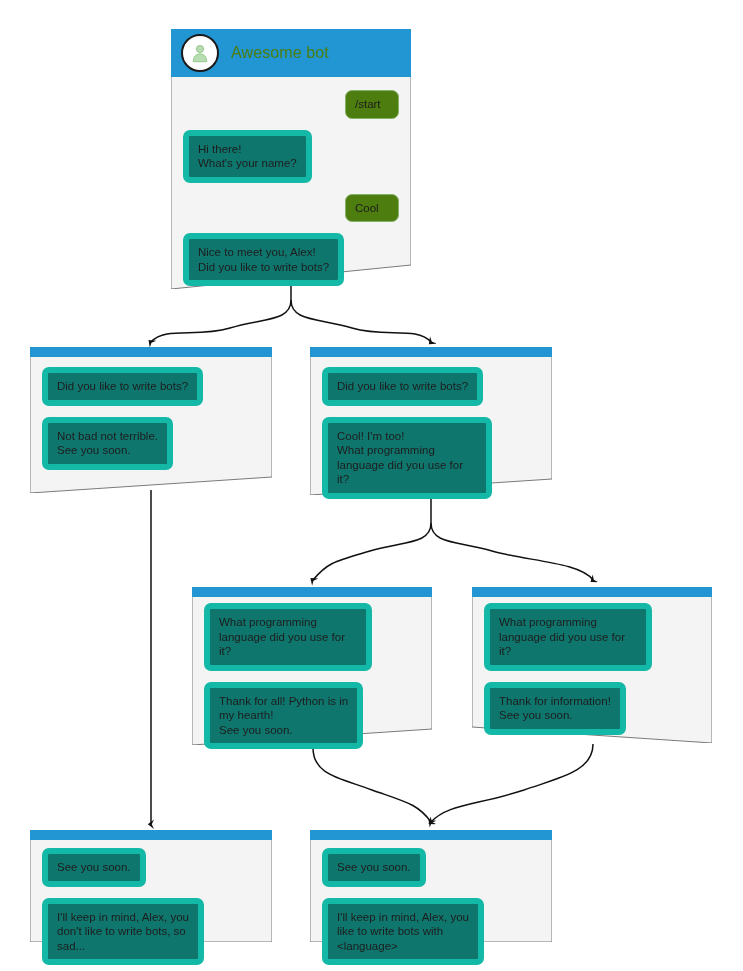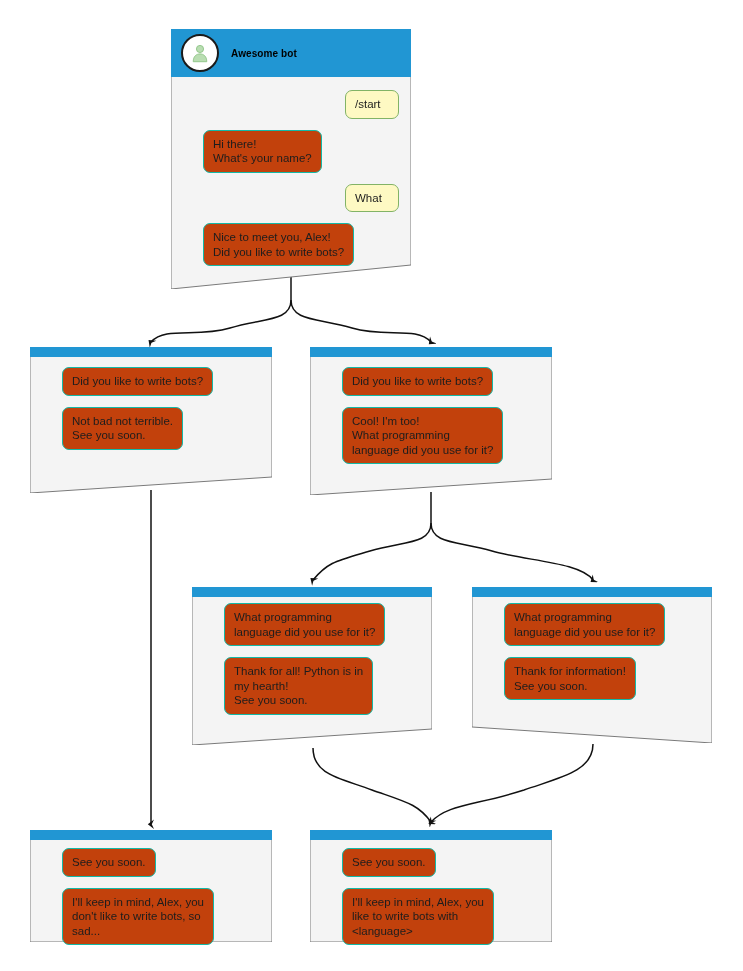--- a/index.html
+++ b/index.html
@@ -65,23 +65,23 @@
     border-radius: 50%;
     background: #ffffff;
     border: 2px solid #1a1a1a;
     display: flex;
     align-items: center;
     justify-content: center;
     flex: 0 0 auto;
     box-sizing: border-box;
   }
   .bot-title {
-    color: #000000;
-    font-size: 10px;
-    font-weight: bold;
+    color: #4d7c0f;
+    font-size: 16px;
+    font-weight: normal;
     margin-left: 12px;
     letter-spacing: 0.1px;
     white-space: nowrap;
   }
 
   
   .slimbar {
     position: relative;
     height: 10px;
   }
@@ -103,26 +103,25 @@
     font-size: 11.5px;
     line-height: 14.5px;
     color: #1d1d1d;
     padding: 6px 9px;
     border-radius: 7px;
     box-sizing: border-box;
     white-space: pre-line;
     max-width: 78%;
   }
   .bubble.bot {
-    background: #c2410c;
-    border: 1px solid #14b8a6;
-    margin-left: 20px;
+    background: #0f766e;
+    border: 6px solid #14b8a6;
   }
   .bubble.user {
-    background: #fef9c3;
+    background: #4d7c0f;
     border: 1px solid #82b366;
     text-align: left;
     min-width: 54px;
   }
 </style>
 </head>
 <body>
 
 <div id="canvas">
 
@@ -172,21 +171,21 @@
       </div>
       <div class="messages" style="padding-top:13px;">
         <div class="row right">
           <span class="bubble user">/start</span>
         </div>
         <div class="row left">
           <span class="bubble bot">Hi there!
 What's your name?</span>
         </div>
         <div class="row right">
-          <span class="bubble user">What</span>
+          <span class="bubble user">Cool</span>
         </div>
         <div class="row left">
           <span class="bubble bot">Nice to meet you, Alex!
 Did you like to write bots?</span>
         </div>
       </div>
     </div>
   </div>
 
   <div class="node" style="left:30px; top:347px; width:242px; height:146px;">

